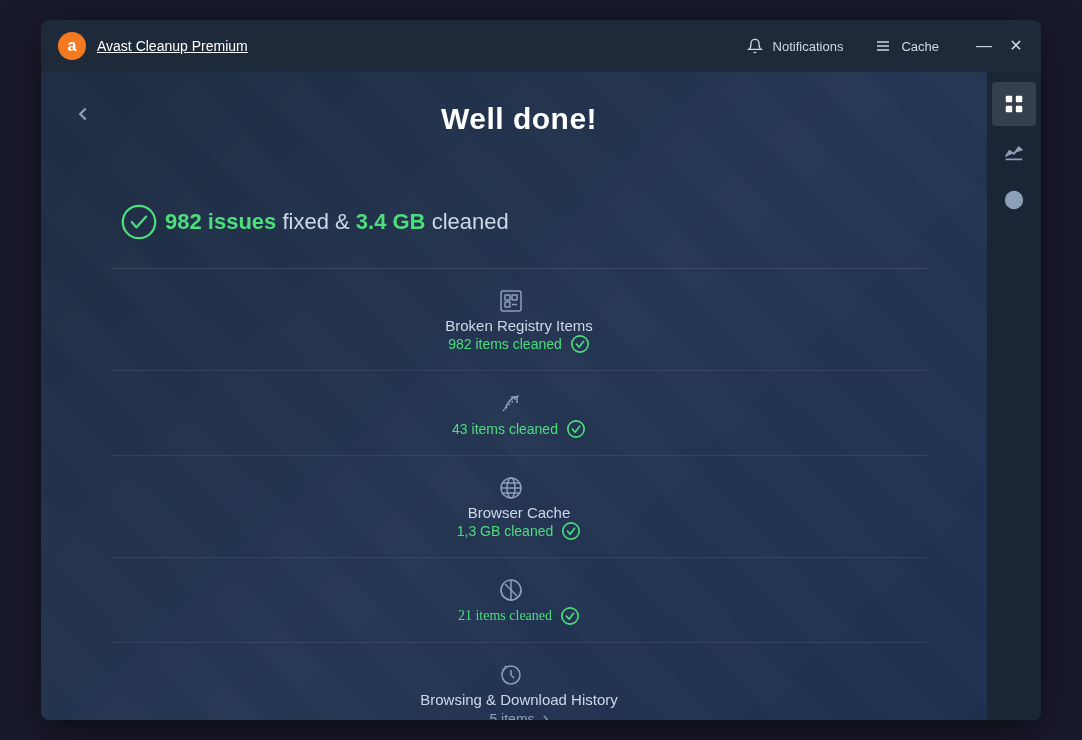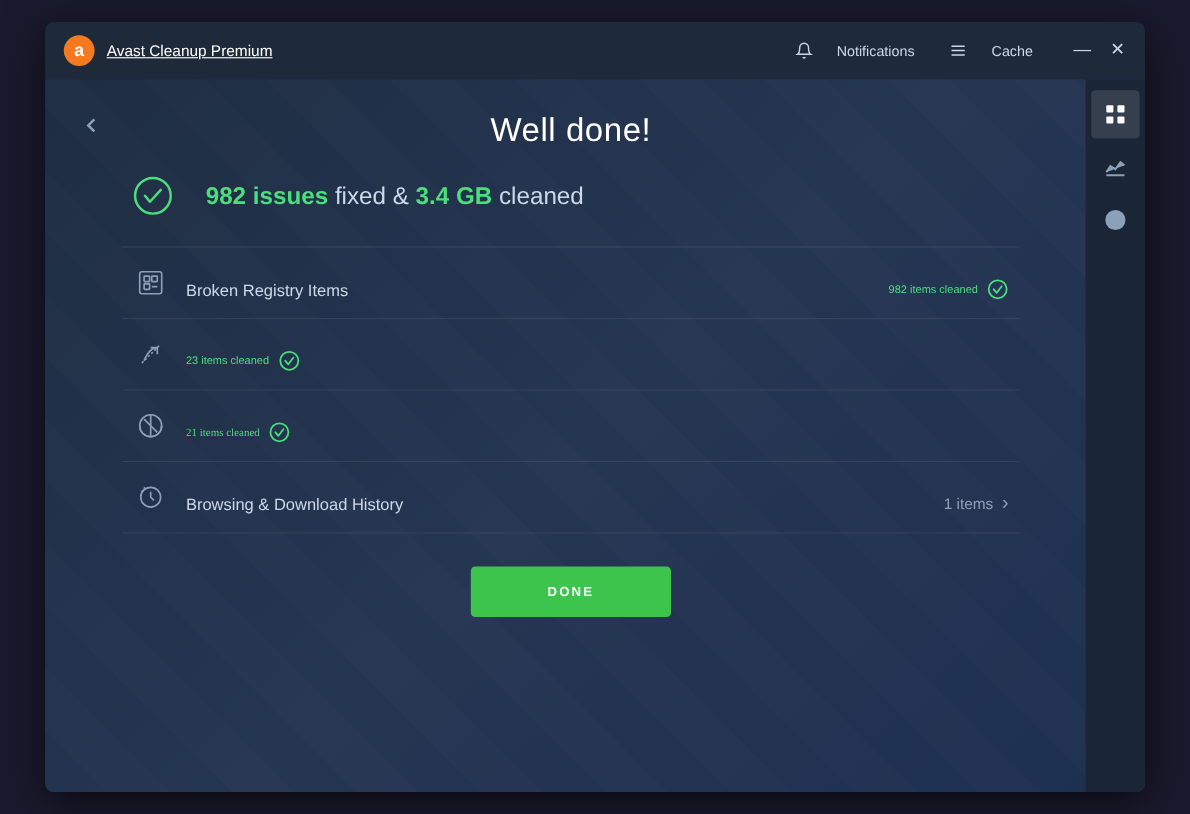--- a/index.html
+++ b/index.html
@@ -50,21 +50,21 @@
 
     .titlebar-actions {
       display: flex;
       align-items: center;
       gap: 20px;
     }
 
     .titlebar-btn {
       display: flex;
       align-items: center;
-      gap: 22px;
+      gap: 10px;
       color: #cdd8e8;
       font-size: 13px;
       cursor: pointer;
       background: none;
       border: none;
       padding: 4px 6px;
       border-radius: 4px;
     }
 
     .window-controls {
@@ -137,32 +137,33 @@
       flex-direction: column;
       align-items: center;
       padding: 30px 60px 30px 70px;
       position: relative;
       z-index: 1;
     }
 
     .page-title {
       color: #ffffff;
       font-size: 30px;
-      font-weight: 400;
+      font-weight: 700;
       margin-bottom: 24px;
       letter-spacing: 0.5px;
     }
 
     .summary-row {
       display: flex;
       align-items: center;
-      gap: 30px;
+      gap: 8px;
       margin-bottom: 28px;
       align-self: flex-start;
       margin-left: 10px;
+      margin-top: 44px;
     }
 
     .check-icon-large {
       width: 36px;
       height: 36px;
       flex-shrink: 0;
     }
 
     .summary-text {
       font-size: 22px;
@@ -181,23 +182,24 @@
     }
 
     
     .items-list {
       width: 100%;
       border-top: 1px solid rgba(255,255,255,0.1);
     }
 
     .item-row {
       display: flex;
-      align-items: flex-end;
+      align-items: center;
       padding: 16px 10px;
       border-bottom: 1px solid rgba(255,255,255,0.08);
+      flex-direction: column;
     }
 
     .item-icon {
       width: 32px;
       height: 32px;
       margin-right: 16px;
       display: flex;
       align-items: center;
       justify-content: center;
       flex-shrink: 0;
@@ -215,21 +217,21 @@
       color: #cdd8e8;
       font-size: 15px;
       flex: 1;
     }
 
     .item-status {
       display: flex;
       align-items: center;
       gap: 8px;
       color: #4cde7c;
-      font-size: 10px;
+      font-size: 14px;
     }
 
     .item-status.arrow {
       color: #8ca0b8;
       font-size: 14px;
     }
 
     .item-status .check-sm {
       width: 20px;
       height: 20px;
@@ -373,21 +375,40 @@
           </div>
           <div class="item-row">
             <div class="item-icon">
               <svg viewBox="0 0 28 28" fill="none" stroke="#8ca0b8" stroke-width="1.5" xmlns="http://www.w3.org/2000/svg">
     <path d="M8 20 C8 20 12 8 20 8"></path>
     <path d="M14 8 L20 8 L20 14"></path>
     <line x1="6" y1="22" x2="22" y2="6" stroke-dasharray="2,2"></line>
   </svg>
             </div>
             <div class="item-status" style="color: rgb(76, 222, 124);">
-              <span>23 items cleaned</span>
+              <span>43 items cleaned</span>
+    <svg class="check-sm" viewBox="0 0 22 22" xmlns="http://www.w3.org/2000/svg">
+      <circle cx="11" cy="11" r="9" fill="none" stroke="#4cde7c" stroke-width="1.8"></circle>
+      <polyline points="7,11 10,14.5 15,8" fill="none" stroke="#4cde7c" stroke-width="1.8" stroke-linecap="round" stroke-linejoin="round"></polyline>
+    </svg>
+            </div>
+          </div>
+          <div class="item-row">
+            <div class="item-icon">
+              <svg viewBox="0 0 28 28" fill="none" stroke="#8ca0b8" stroke-width="1.5" xmlns="http://www.w3.org/2000/svg">
+    <circle cx="14" cy="14" r="10"></circle>
+    <ellipse cx="14" cy="14" rx="4" ry="10"></ellipse>
+    <line x1="4" y1="14" x2="24" y2="14"></line>
+    <line x1="5.5" y1="9" x2="22.5" y2="9"></line>
+    <line x1="5.5" y1="19" x2="22.5" y2="19"></line>
+  </svg>
+            </div>
+            <span class="item-name">Browser Cache</span>
+            <div class="item-status" style="color: rgb(76, 222, 124);">
+              <span>1,3 GB cleaned</span>
     <svg class="check-sm" viewBox="0 0 22 22" xmlns="http://www.w3.org/2000/svg">
       <circle cx="11" cy="11" r="9" fill="none" stroke="#4cde7c" stroke-width="1.8"></circle>
       <polyline points="7,11 10,14.5 15,8" fill="none" stroke="#4cde7c" stroke-width="1.8" stroke-linecap="round" stroke-linejoin="round"></polyline>
     </svg>
             </div>
           </div>
           <div class="item-row">
             <div class="item-icon">
               <svg viewBox="0 0 28 28" fill="none" stroke="#8ca0b8" stroke-width="1.5" xmlns="http://www.w3.org/2000/svg">
     <circle cx="14" cy="14" r="10"></circle>
@@ -407,21 +428,21 @@
           <div class="item-row">
             <div class="item-icon">
               <svg viewBox="0 0 28 28" fill="none" stroke="#8ca0b8" stroke-width="1.5" xmlns="http://www.w3.org/2000/svg">
     <circle cx="14" cy="14" r="9"></circle>
     <path d="M14 9 L14 14 L17 17"></path>
     <path d="M9 5 C9 5 5 8 5 14" stroke-dasharray="2,1.5"></path>
   </svg>
             </div>
             <span class="item-name">Browsing &amp; Download History</span>
             <div class="item-status arrow">
-              <span style="color:#8ca0b8">1 items</span>
+              <span style="color:#8ca0b8">5 items</span>
     <span class="chevron-right">›</span>
             </div>
           </div>
         </div>
 
       <div class="done-btn-wrap">
         <button class="done-btn">DONE</button>
       </div>
     </div>
 

